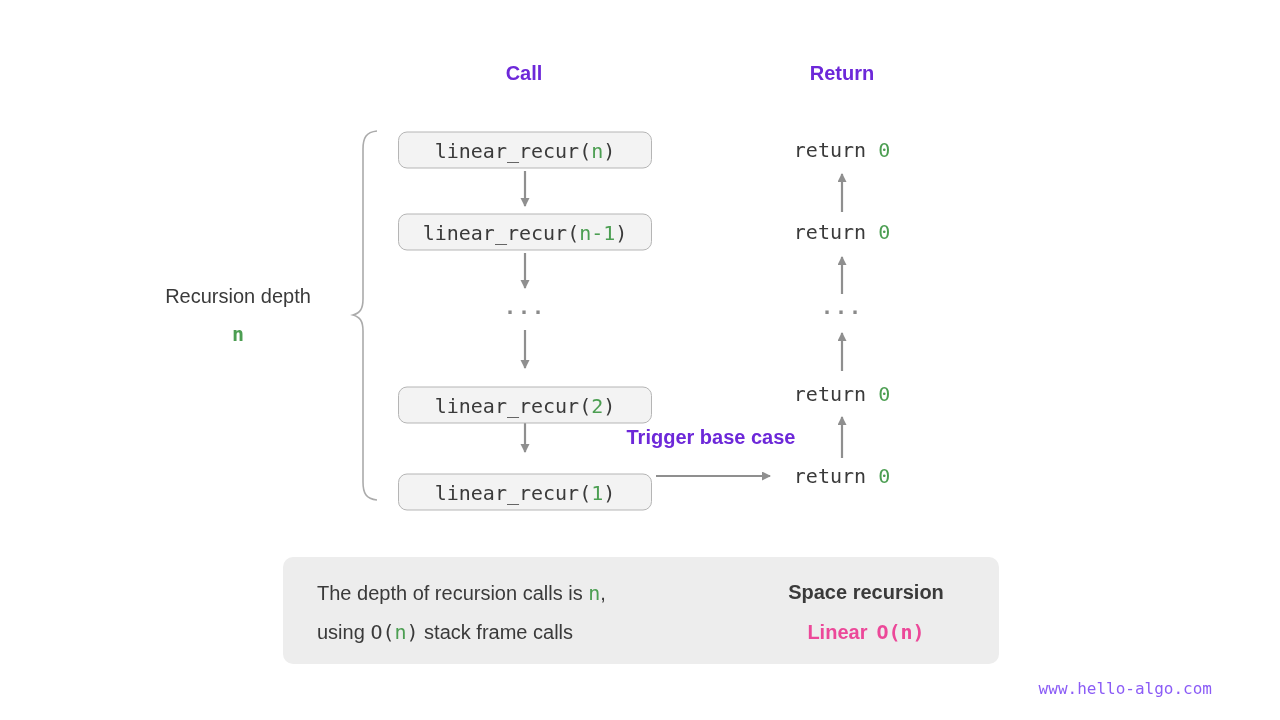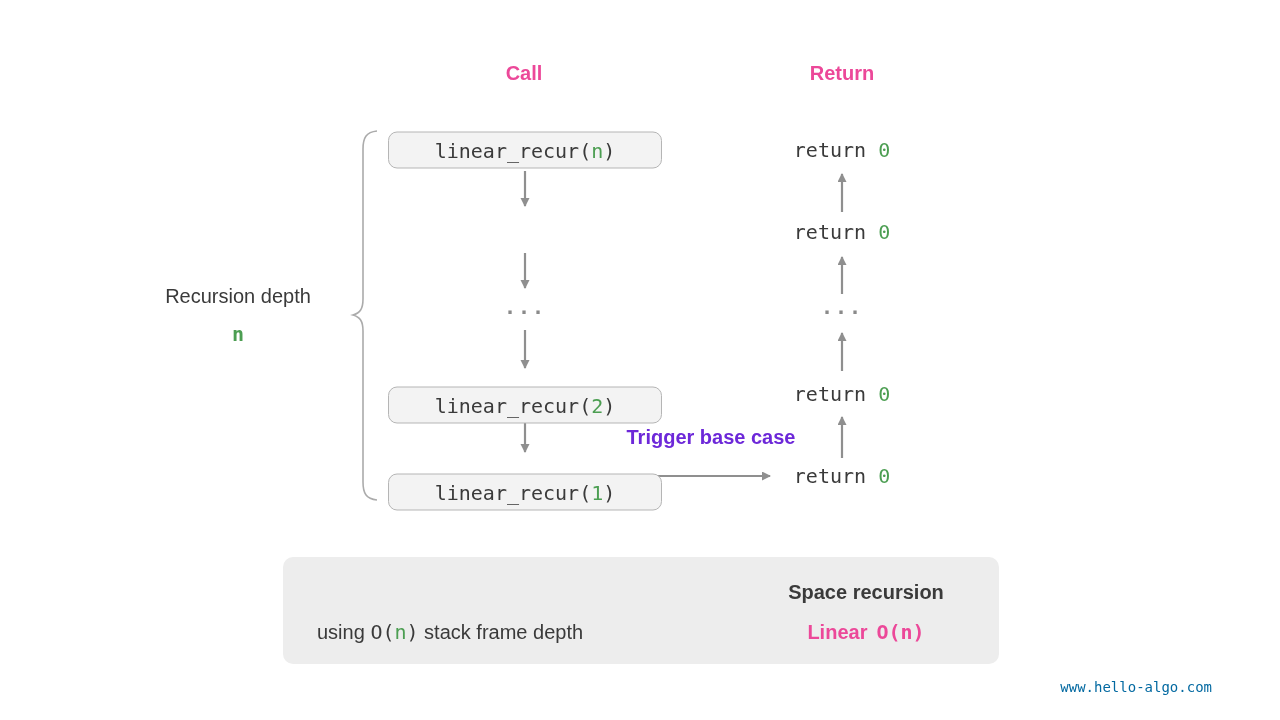--- a/index.html
+++ b/index.html
@@ -2,47 +2,47 @@
 <html><head>
 <meta charset="utf-8">
 <style>
   html,body{margin:0;padding:0;background:#fff;}
   .stage{
     position:relative;width:1280px;height:720px;background:#ffffff;overflow:hidden;
     font-family:"Liberation Sans",sans-serif;
   }
   .abs{position:absolute;transform:translate(-50%,-50%);white-space:nowrap;}
   .overlay{position:absolute;left:0;top:0;width:1280px;height:720px;}
-  .hdr{font-size:20px;font-weight:bold;color:#ec4899;}
+  .hdr{font-size:20px;font-weight:bold;color:#6d28d9;}
   .code{font-family:"DejaVu Sans Mono","Liberation Mono",monospace;font-size:20px;color:#3a3a3a;}
   .green{color:#4c9e52;}
   .blue{color:#ec4899;}
   .box{
-    width:274px;height:37px;background:#f3f3f3;border:1.4px solid #b5b5b5;border-radius:9px;
+    width:254px;height:37px;background:#f3f3f3;border:1.4px solid #b5b5b5;border-radius:9px;
     display:flex;align-items:center;justify-content:center;box-sizing:border-box;
   }
   .dots{font-family:"DejaVu Sans Mono","Liberation Mono",monospace;font-size:20px;font-weight:bold;
     color:#8a8a8a;letter-spacing:2px;}
   .depth-label{font-size:20px;color:#3a3a3a;}
   .depth-n{font-family:"DejaVu Sans Mono","Liberation Mono",monospace;font-size:20px;font-weight:bold;}
   .trigger{font-size:20px;font-weight:bold;color:#6d28d9;}
   .panel{
     position:absolute;left:283px;top:557px;width:716px;height:107px;
     background:#ededed;border-radius:10px;
   }
   .panel-line{position:absolute;left:317px;transform:translateY(-50%);white-space:nowrap;
     font-size:20px;color:#3a3a3a;}
   .panel-line .code, .result-code{font-size:20px;}
   .result-title{font-size:20px;font-weight:bold;color:#3a3a3a;}
   .result-line{font-size:20px;font-weight:bold;}
   .result-name{margin-right:9px;}
   .result-code{font-family:"DejaVu Sans Mono","Liberation Mono",monospace;font-weight:bold;}
   .watermark{
     position:absolute;right:68px;top:679px;
-    font-family:"DejaVu Sans Mono","Liberation Mono",monospace;font-size:14px;color:#0369a1;
+    font-family:"DejaVu Sans Mono","Liberation Mono",monospace;font-size:16px;color:#8b5cf6;
   }
 </style>
 </head>
 <body>
 
 <div class="stage">
 
   <svg class="overlay" viewBox="0 0 1280 720">
     <defs>
       <marker id="ah" markerUnits="userSpaceOnUse" markerWidth="12" markerHeight="12" refX="8" refY="4.5" orient="auto">
@@ -66,39 +66,43 @@
 
     <polygon points="706,604.5 729,604.5 729,596 747,611 729,626 729,617.5 706,617.5" fill="#c3c3c3"></polygon>
   </svg>
 
   <div class="abs hdr" style="left:524px;top:73px">Call</div>
   <div class="abs hdr" style="left:842px;top:73px">Return</div>
 
   <div class="abs box" style="left:525px;top:150px">
     <span class="code"><span>linear_recur(</span><span class="green">n</span><span>)</span></span>
   </div>
+  <div class="abs box" style="left:525px;top:232px">
+    <span class="code"><span>linear_recur(</span><span class="green">n-1</span><span>)</span></span>
+  </div>
   <div class="abs dots" style="left:525px;top:307px">...</div>
   <div class="abs box" style="left:525px;top:405px">
     <span class="code"><span>linear_recur(</span><span class="green">2</span><span>)</span></span>
   </div>
   <div class="abs box" style="left:525px;top:492px">
     <span class="code"><span>linear_recur(</span><span class="green">1</span><span>)</span></span>
   </div>
 
   <div class="abs code" style="left:842px;top:150px"><span>return </span><span class="green">0</span></div>
   <div class="abs code" style="left:842px;top:232px"><span>return </span><span class="green">0</span></div>
   <div class="abs dots" style="left:842px;top:307px">...</div>
   <div class="abs code" style="left:842px;top:394px"><span>return </span><span class="green">0</span></div>
   <div class="abs code" style="left:842px;top:476px"><span>return </span><span class="green">0</span></div>
 
   <div class="abs depth-label" style="left:238px;top:296px">Recursion depth</div>
   <div class="abs depth-n green" style="left:238px;top:334px">n</div>
 
   <div class="abs trigger" style="left:711px;top:437px">Trigger base case</div>
 
   <div class="panel"></div>
-  <div class="panel-line" style="top:632px"><span>using </span><span class="code">O(</span><span class="code green">n</span><span class="code">)</span><span> stack frame depth</span></div>
+  <div class="panel-line" style="top:593px"><span>The depth of recursion calls is </span><span class="code green">n</span><span>,</span></div>
+  <div class="panel-line" style="top:632px"><span>using </span><span class="code">O(</span><span class="code green">n</span><span class="code">)</span><span> stack frame calls</span></div>
   <div class="abs result-title" style="left:866px;top:592px">Space recursion</div>
   <div class="abs result-line blue" style="left:866px;top:632px"><span class="result-name">Linear</span><span class="result-code">O(n)</span></div>
 
   <div class="watermark">www.hello-algo.com</div>
 
 </div>
 
 </body></html>

